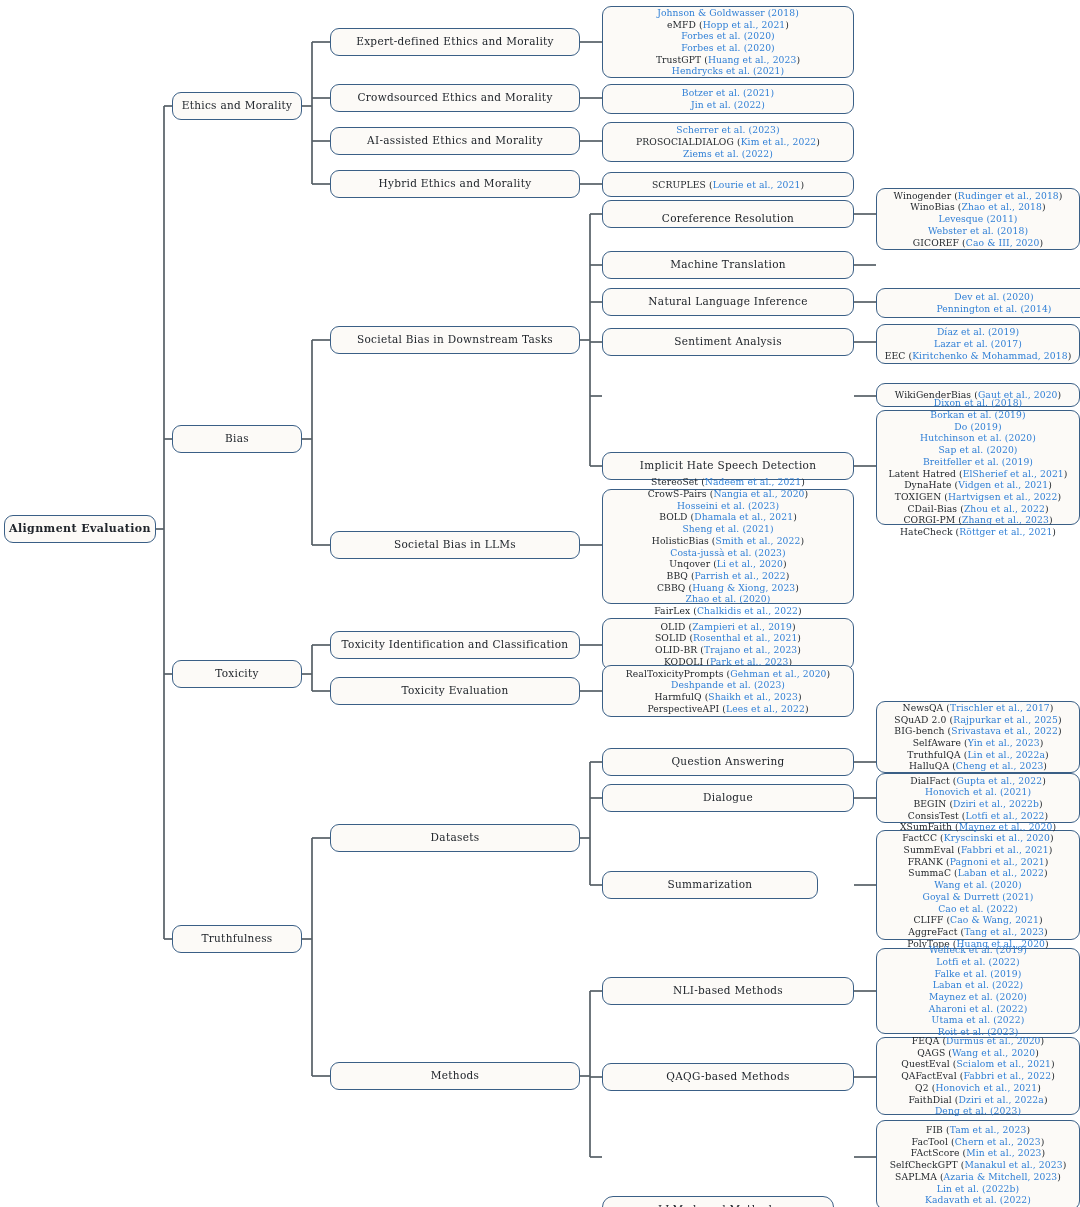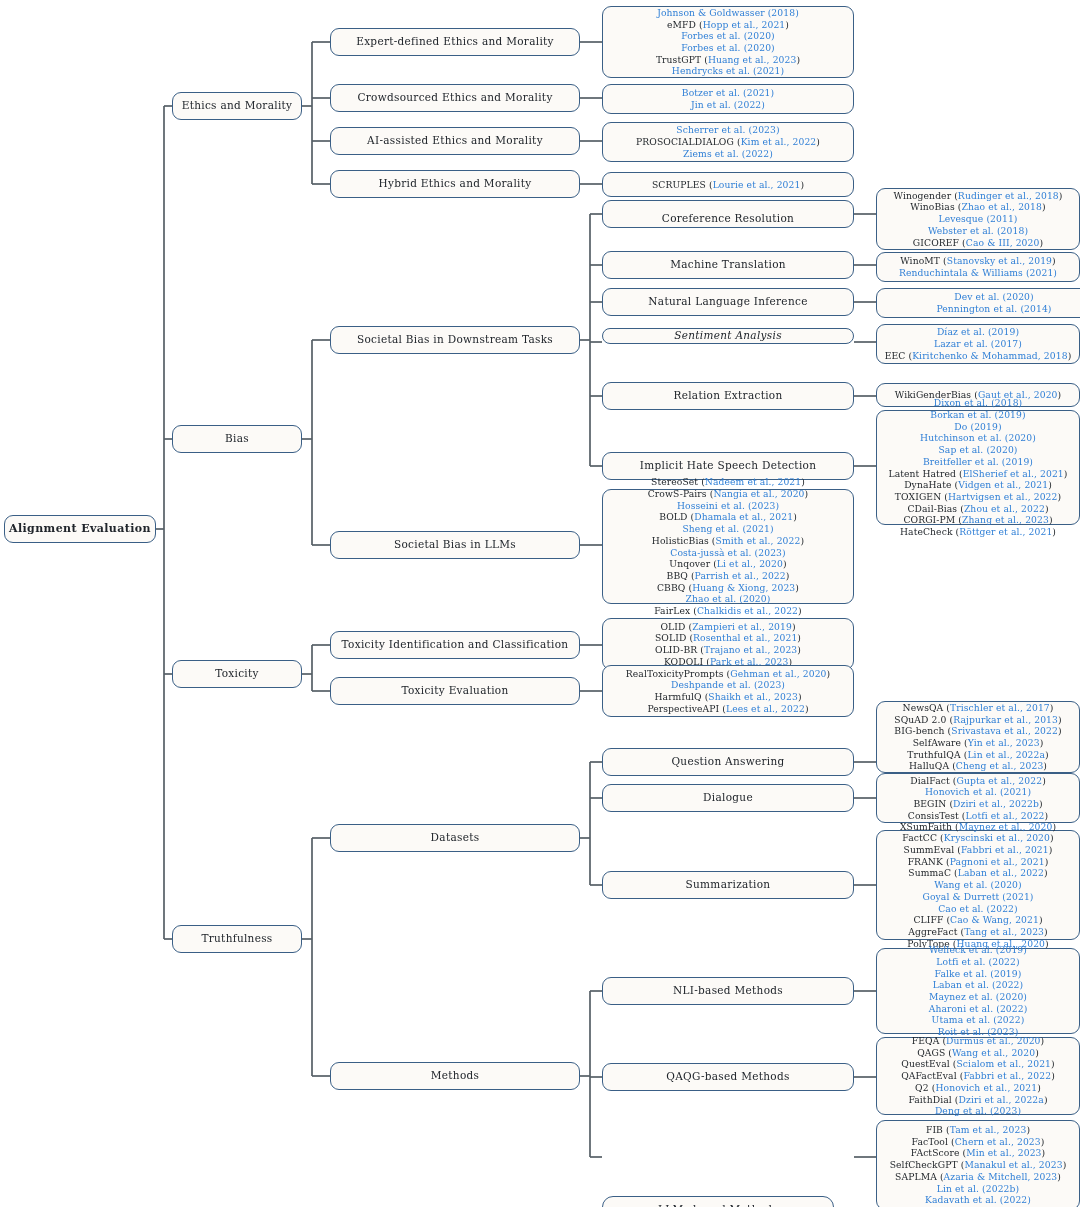--- a/index.html
+++ b/index.html
@@ -165,37 +165,34 @@
 
   <div class="node l2" style="left:602px;top:200px;width:252px;height:28px;align-items:flex-end;">
     <span>Coreference Resolution</span>
   </div>
   <div class="node l2" style="left:602px;top:251px;width:252px;height:28px;">
     <span>Machine Translation</span>
   </div>
   <div class="node l2" style="left:602px;top:288px;width:252px;height:28px;">
     <span>Natural Language Inference</span>
   </div>
-  <div class="node l2" style="left:602px;top:328px;width:252px;height:16px;font-style:italic;">
+  <div class="node l2" style="left:602px;top:328px;width:252px;height:28px;">
     <span>Sentiment Analysis</span>
-  </div>
-  <div class="node l2" style="left:602px;top:382px;width:252px;height:28px;">
-    <span>Relation Extraction</span>
   </div>
   <div class="node l2" style="left:602px;top:452px;width:252px;height:28px;">
     <span>Implicit Hate Speech Detection</span>
   </div>
 
   <div class="node l2" style="left:602px;top:748px;width:252px;height:28px;">
     <span>Question Answering</span>
   </div>
   <div class="node l2" style="left:602px;top:784px;width:252px;height:28px;">
     <span>Dialogue</span>
   </div>
-  <div class="node l2" style="left:602px;top:871px;width:252px;height:28px;">
+  <div class="node l2" style="left:602px;top:871px;width:216px;height:28px;">
     <span>Summarization</span>
   </div>
 
   <div class="node l2" style="left:602px;top:977px;width:252px;height:28px;">
     <span>NLI-based Methods</span>
   </div>
   <div class="node l2" style="left:602px;top:1063px;width:252px;height:28px;">
     <span>QAQG-based Methods</span>
   </div>
   <div class="node l2" style="left:602px;top:1196px;width:232px;height:28px;border-radius:11px;">
@@ -237,26 +234,20 @@
   <div class="node leaf" style="left:876px;top:188px;width:204px;height:62px;">
       <div class="leaf-lines">
         <div class="ln"><span class="plain">Winogender (</span><span class="cite">Rudinger et al., 2018</span><span class="plain">)</span></div>
         <div class="ln"><span class="plain">WinoBias (</span><span class="cite">Zhao et al., 2018</span><span class="plain">)</span></div>
         <div class="ln"><span class="cite">Levesque (2011)</span></div>
         <div class="ln"><span class="cite">Webster et al. (2018)</span></div>
         <div class="ln"><span class="plain">GICOREF (</span><span class="cite">Cao &amp; III, 2020</span><span class="plain">)</span></div>
       </div>
     </div>
 
-  <div class="node leaf" style="left:876px;top:252px;width:204px;height:30px;">
-      <div class="leaf-lines">
-        <div class="ln"><span class="plain">WinoMT (</span><span class="cite">Stanovsky et al., 2019</span><span class="plain">)</span></div>
-        <div class="ln"><span class="cite">Renduchintala &amp; Williams (2021)</span></div>
-      </div>
-    </div>
 
   <div class="node leaf" style="left:876px;top:288px;width:236px;height:30px;">
       <div class="leaf-lines">
         <div class="ln"><span class="cite">Dev et al. (2020)</span></div>
         <div class="ln"><span class="cite">Pennington et al. (2014)</span></div>
       </div>
     </div>
 
   <div class="node leaf" style="left:876px;top:324px;width:204px;height:40px;">
       <div class="leaf-lines">
@@ -320,21 +311,21 @@
         <div class="ln"><span class="plain">RealToxicityPrompts (</span><span class="cite">Gehman et al., 2020</span><span class="plain">)</span></div>
         <div class="ln"><span class="cite">Deshpande et al. (2023)</span></div>
         <div class="ln"><span class="plain">HarmfulQ (</span><span class="cite">Shaikh et al., 2023</span><span class="plain">)</span></div>
         <div class="ln"><span class="plain">PerspectiveAPI (</span><span class="cite">Lees et al., 2022</span><span class="plain">)</span></div>
       </div>
     </div>
 
   <div class="node leaf" style="left:876px;top:701px;width:204px;height:72px;">
       <div class="leaf-lines">
         <div class="ln"><span class="plain">NewsQA (</span><span class="cite">Trischler et al., 2017</span><span class="plain">)</span></div>
-        <div class="ln"><span class="plain">SQuAD 2.0 (</span><span class="cite">Rajpurkar et al., 2013</span><span class="plain">)</span></div>
+        <div class="ln"><span class="plain">SQuAD 2.0 (</span><span class="cite">Rajpurkar et al., 2025</span><span class="plain">)</span></div>
         <div class="ln"><span class="plain">BIG-bench (</span><span class="cite">Srivastava et al., 2022</span><span class="plain">)</span></div>
         <div class="ln"><span class="plain">SelfAware (</span><span class="cite">Yin et al., 2023</span><span class="plain">)</span></div>
         <div class="ln"><span class="plain">TruthfulQA (</span><span class="cite">Lin et al., 2022a</span><span class="plain">)</span></div>
         <div class="ln"><span class="plain">HalluQA (</span><span class="cite">Cheng et al., 2023</span><span class="plain">)</span></div>
       </div>
     </div>
 
   <div class="node leaf" style="left:876px;top:773px;width:204px;height:50px;">
       <div class="leaf-lines">
         <div class="ln"><span class="plain">DialFact (</span><span class="cite">Gupta et al., 2022</span><span class="plain">)</span></div>

